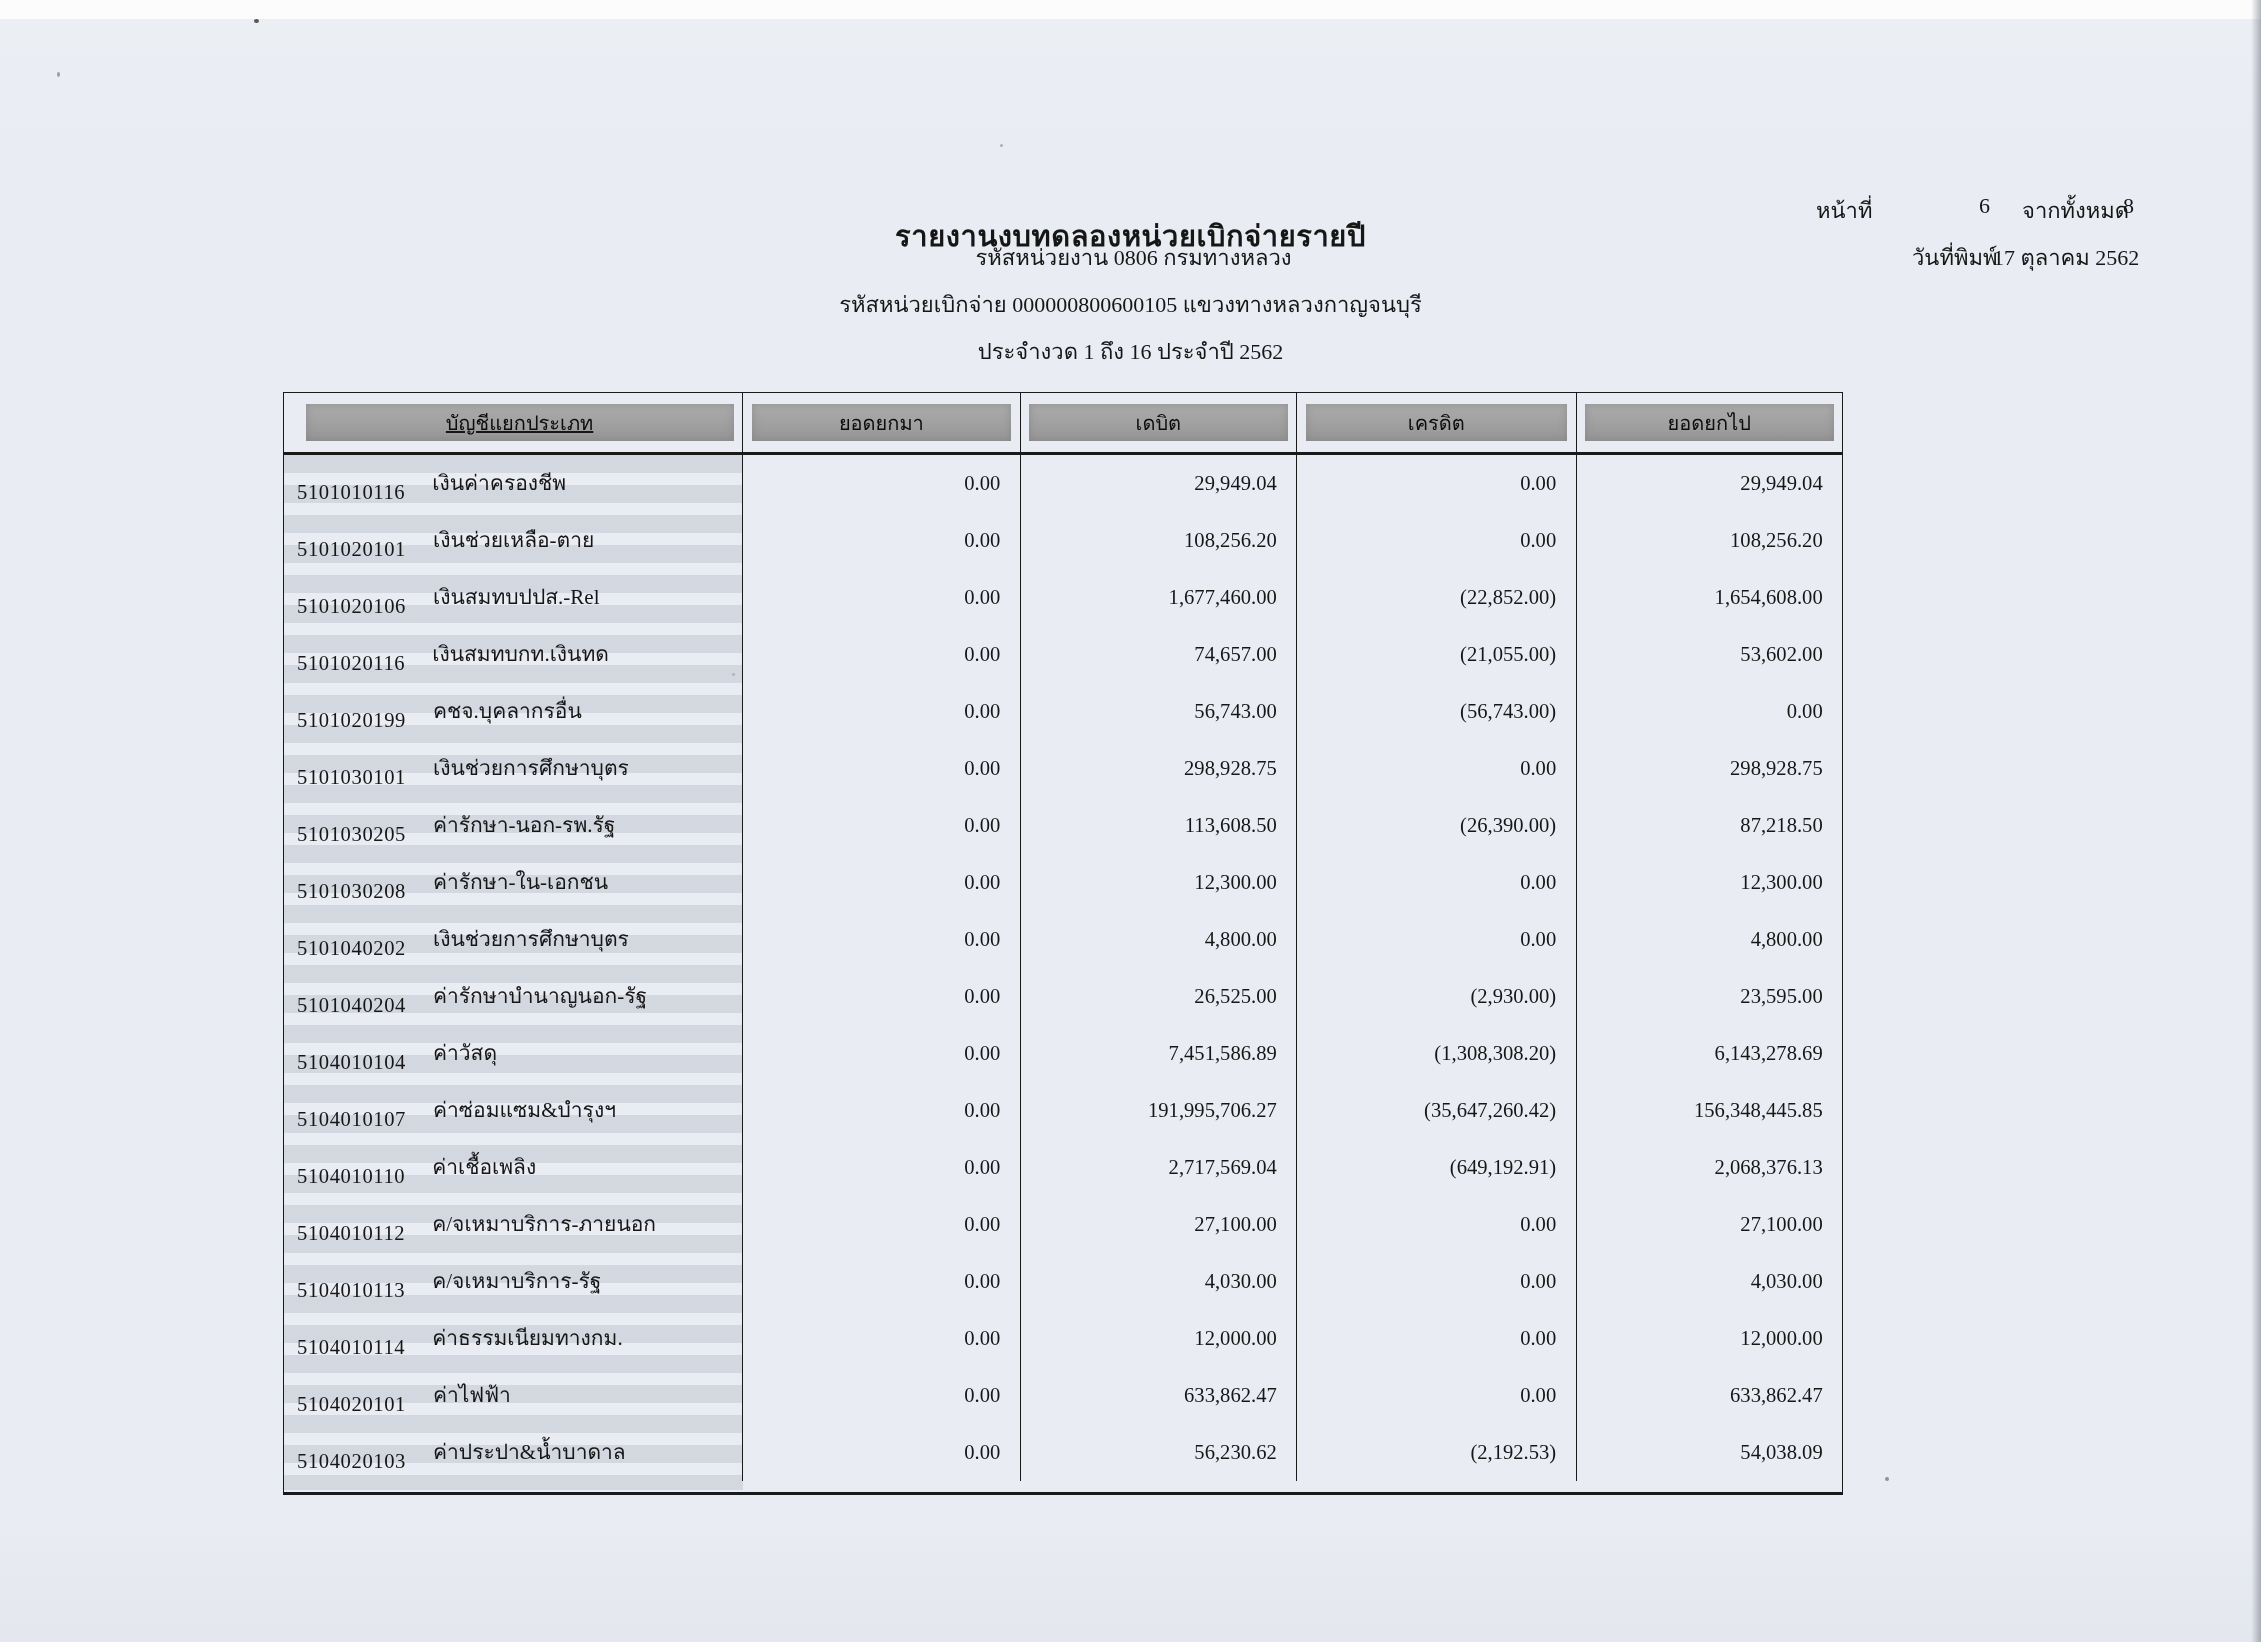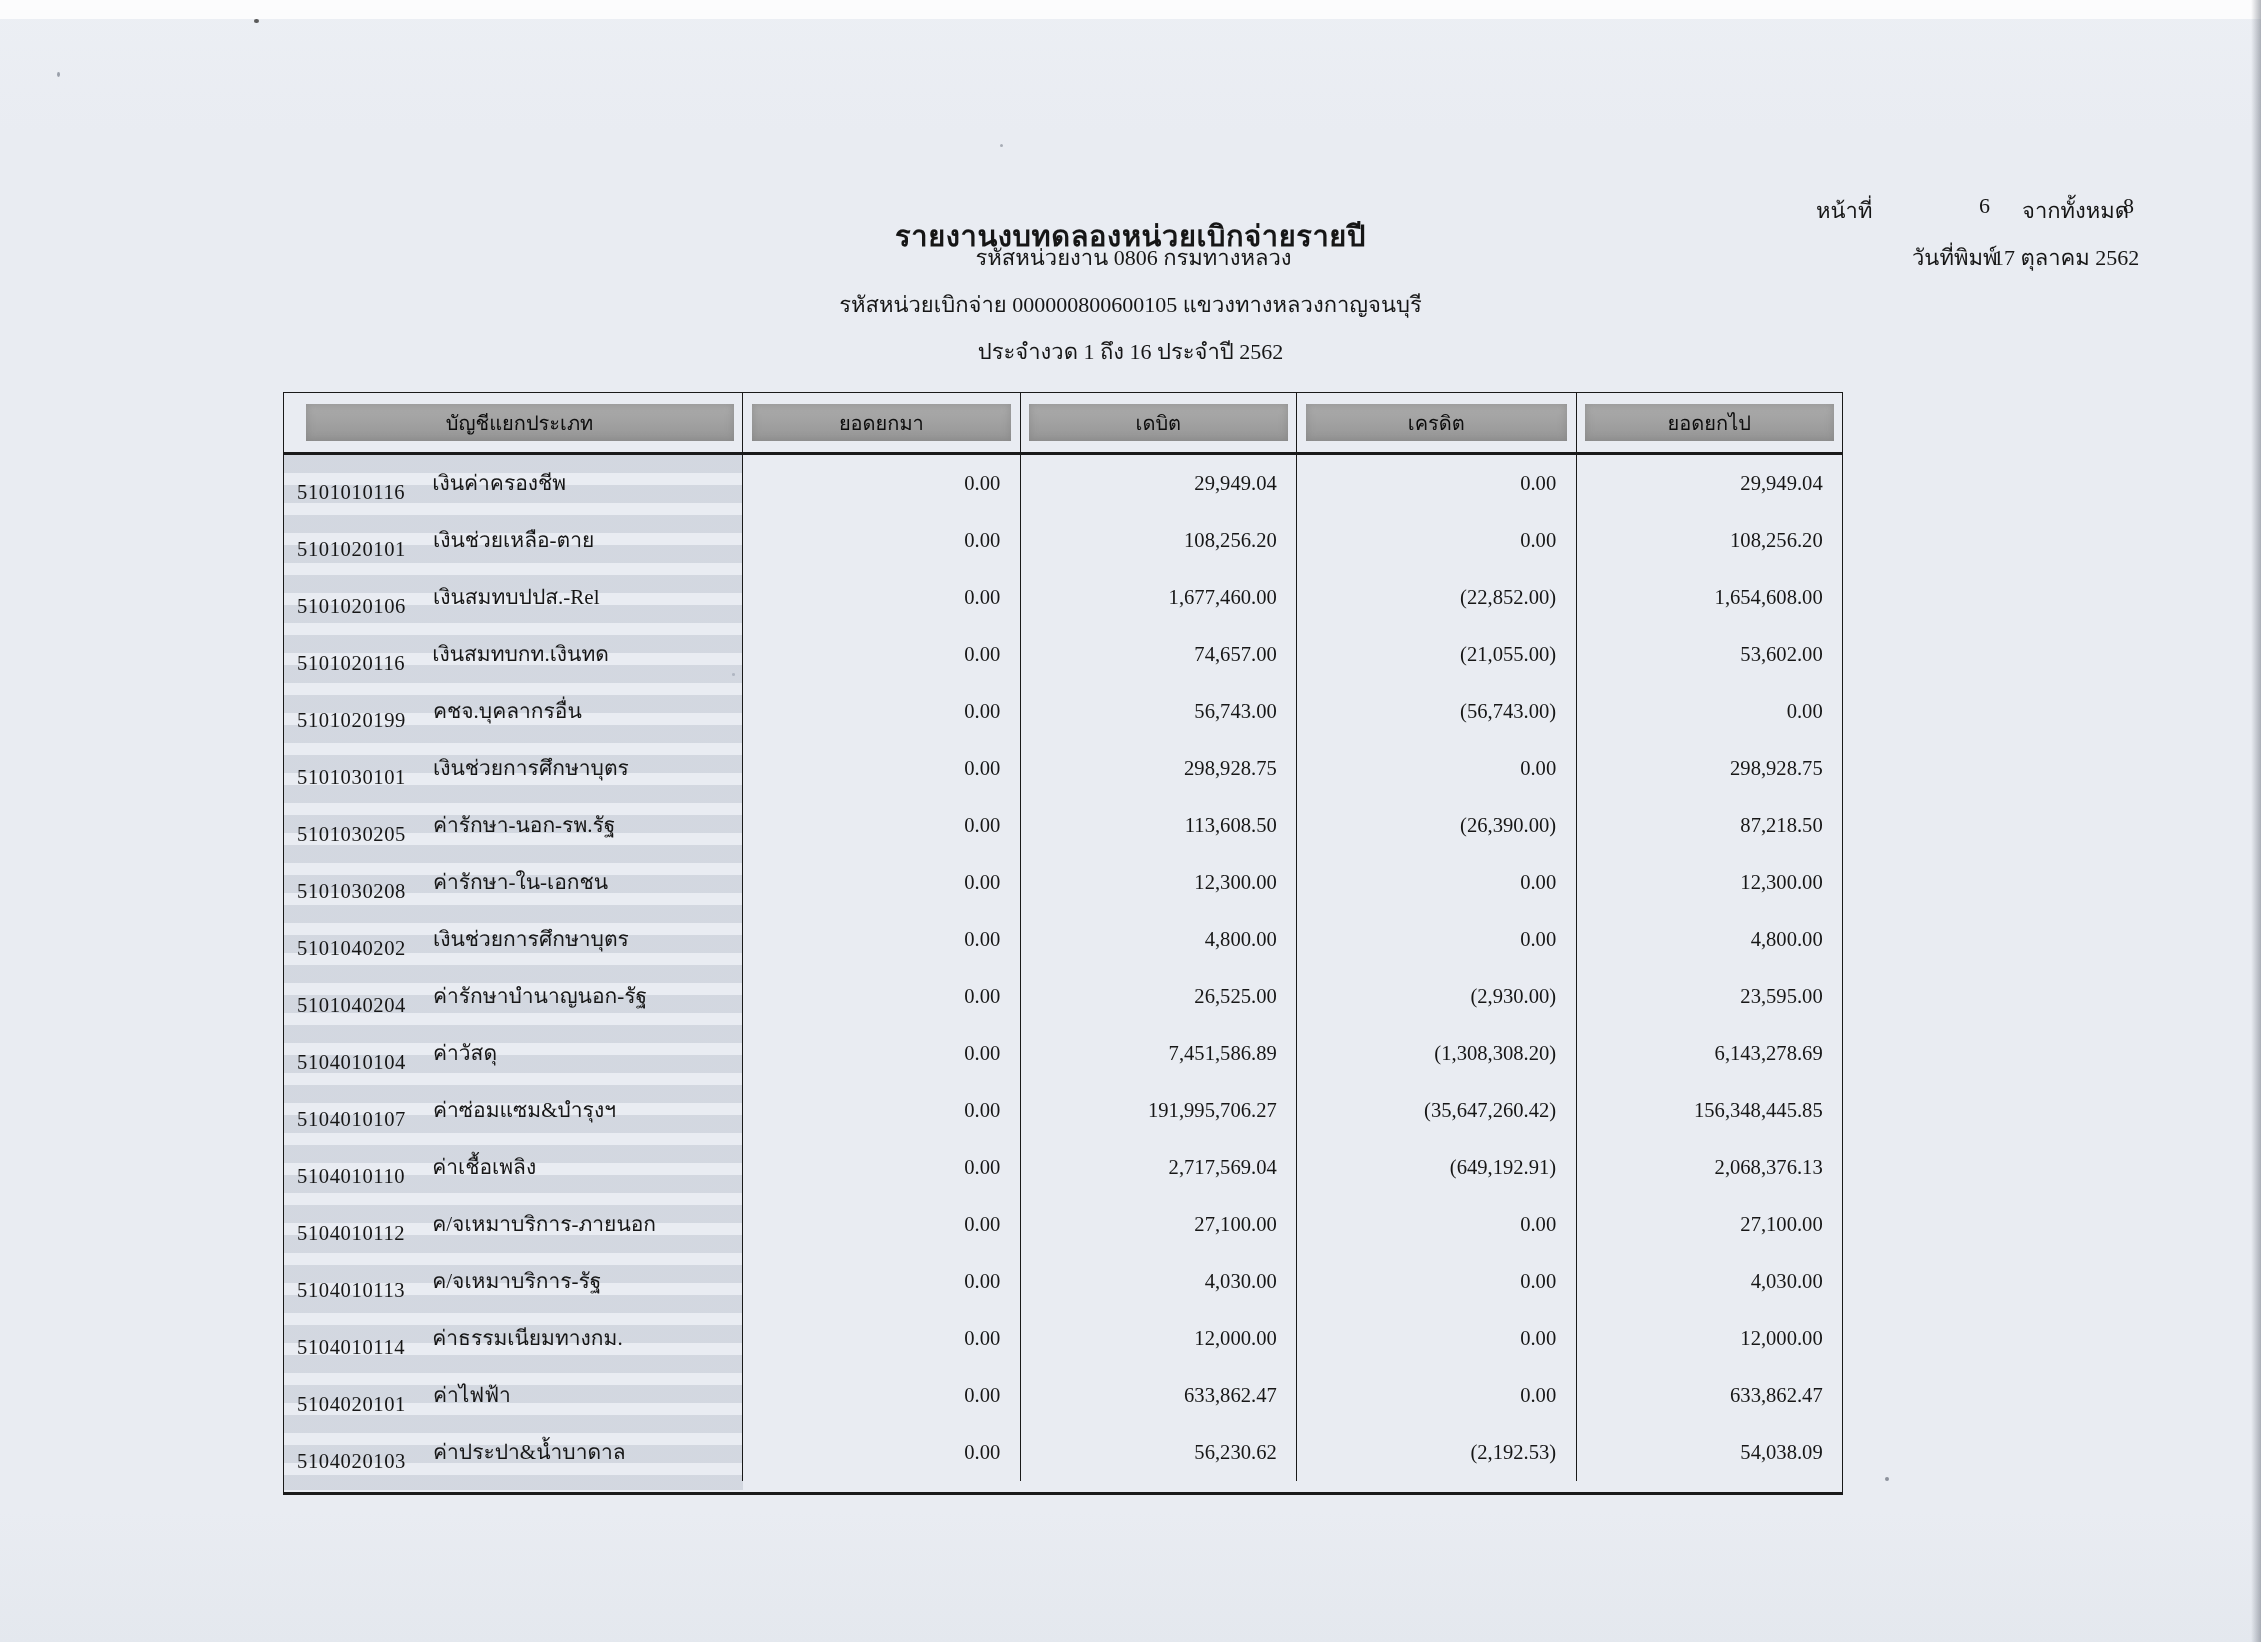--- a/index.html
+++ b/index.html
@@ -94,21 +94,21 @@
 
 <div class="meta m-page-label">หน้าที่</div>
 <div class="meta m-page-num">6</div>
 <div class="meta m-total-label">จากทั้งหมด</div>
 <div class="meta m-total-num">8</div>
 <div class="meta m-date-label">วันที่พิมพ์</div>
 <div class="meta m-date-val">17 ตุลาคม 2562</div>
 
 <div class="report-table">
   <div class="thead">
-    <div class="th td-account" style="width:459px;">
+    <div class="th td-account" style="width:459px;text-decoration:underline;">
       <div class="th-box">บัญชีแยกประเภท</div>
     </div>
     <div class="th col-open">
       <div class="th-box">ยอดยกมา</div>
     </div>
     <div class="th col-debit">
       <div class="th-box">เดบิต</div>
     </div>
     <div class="th col-credit">
       <div class="th-box">เครดิต</div>

